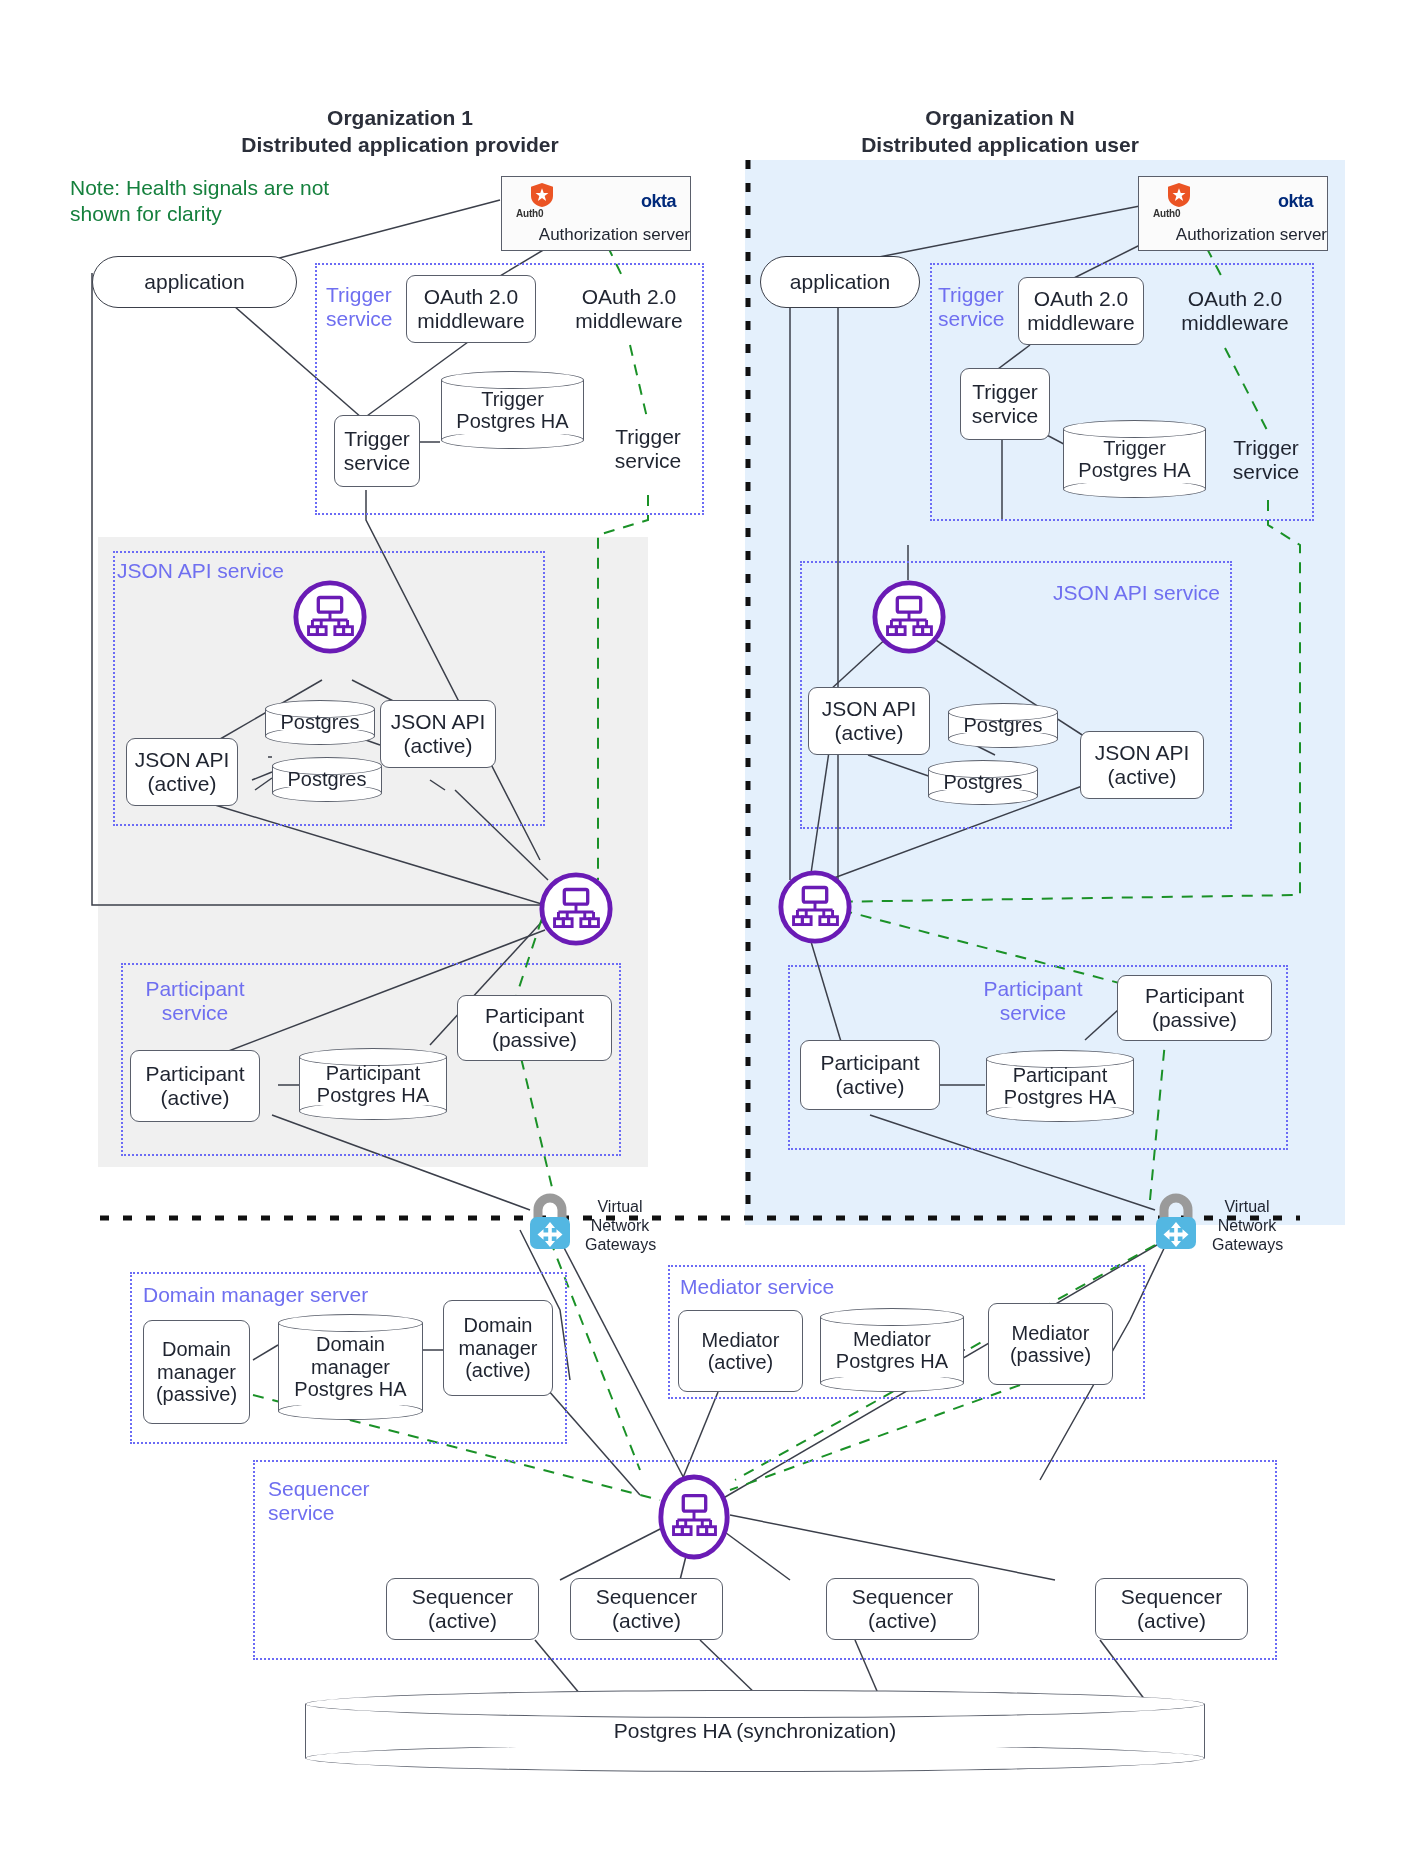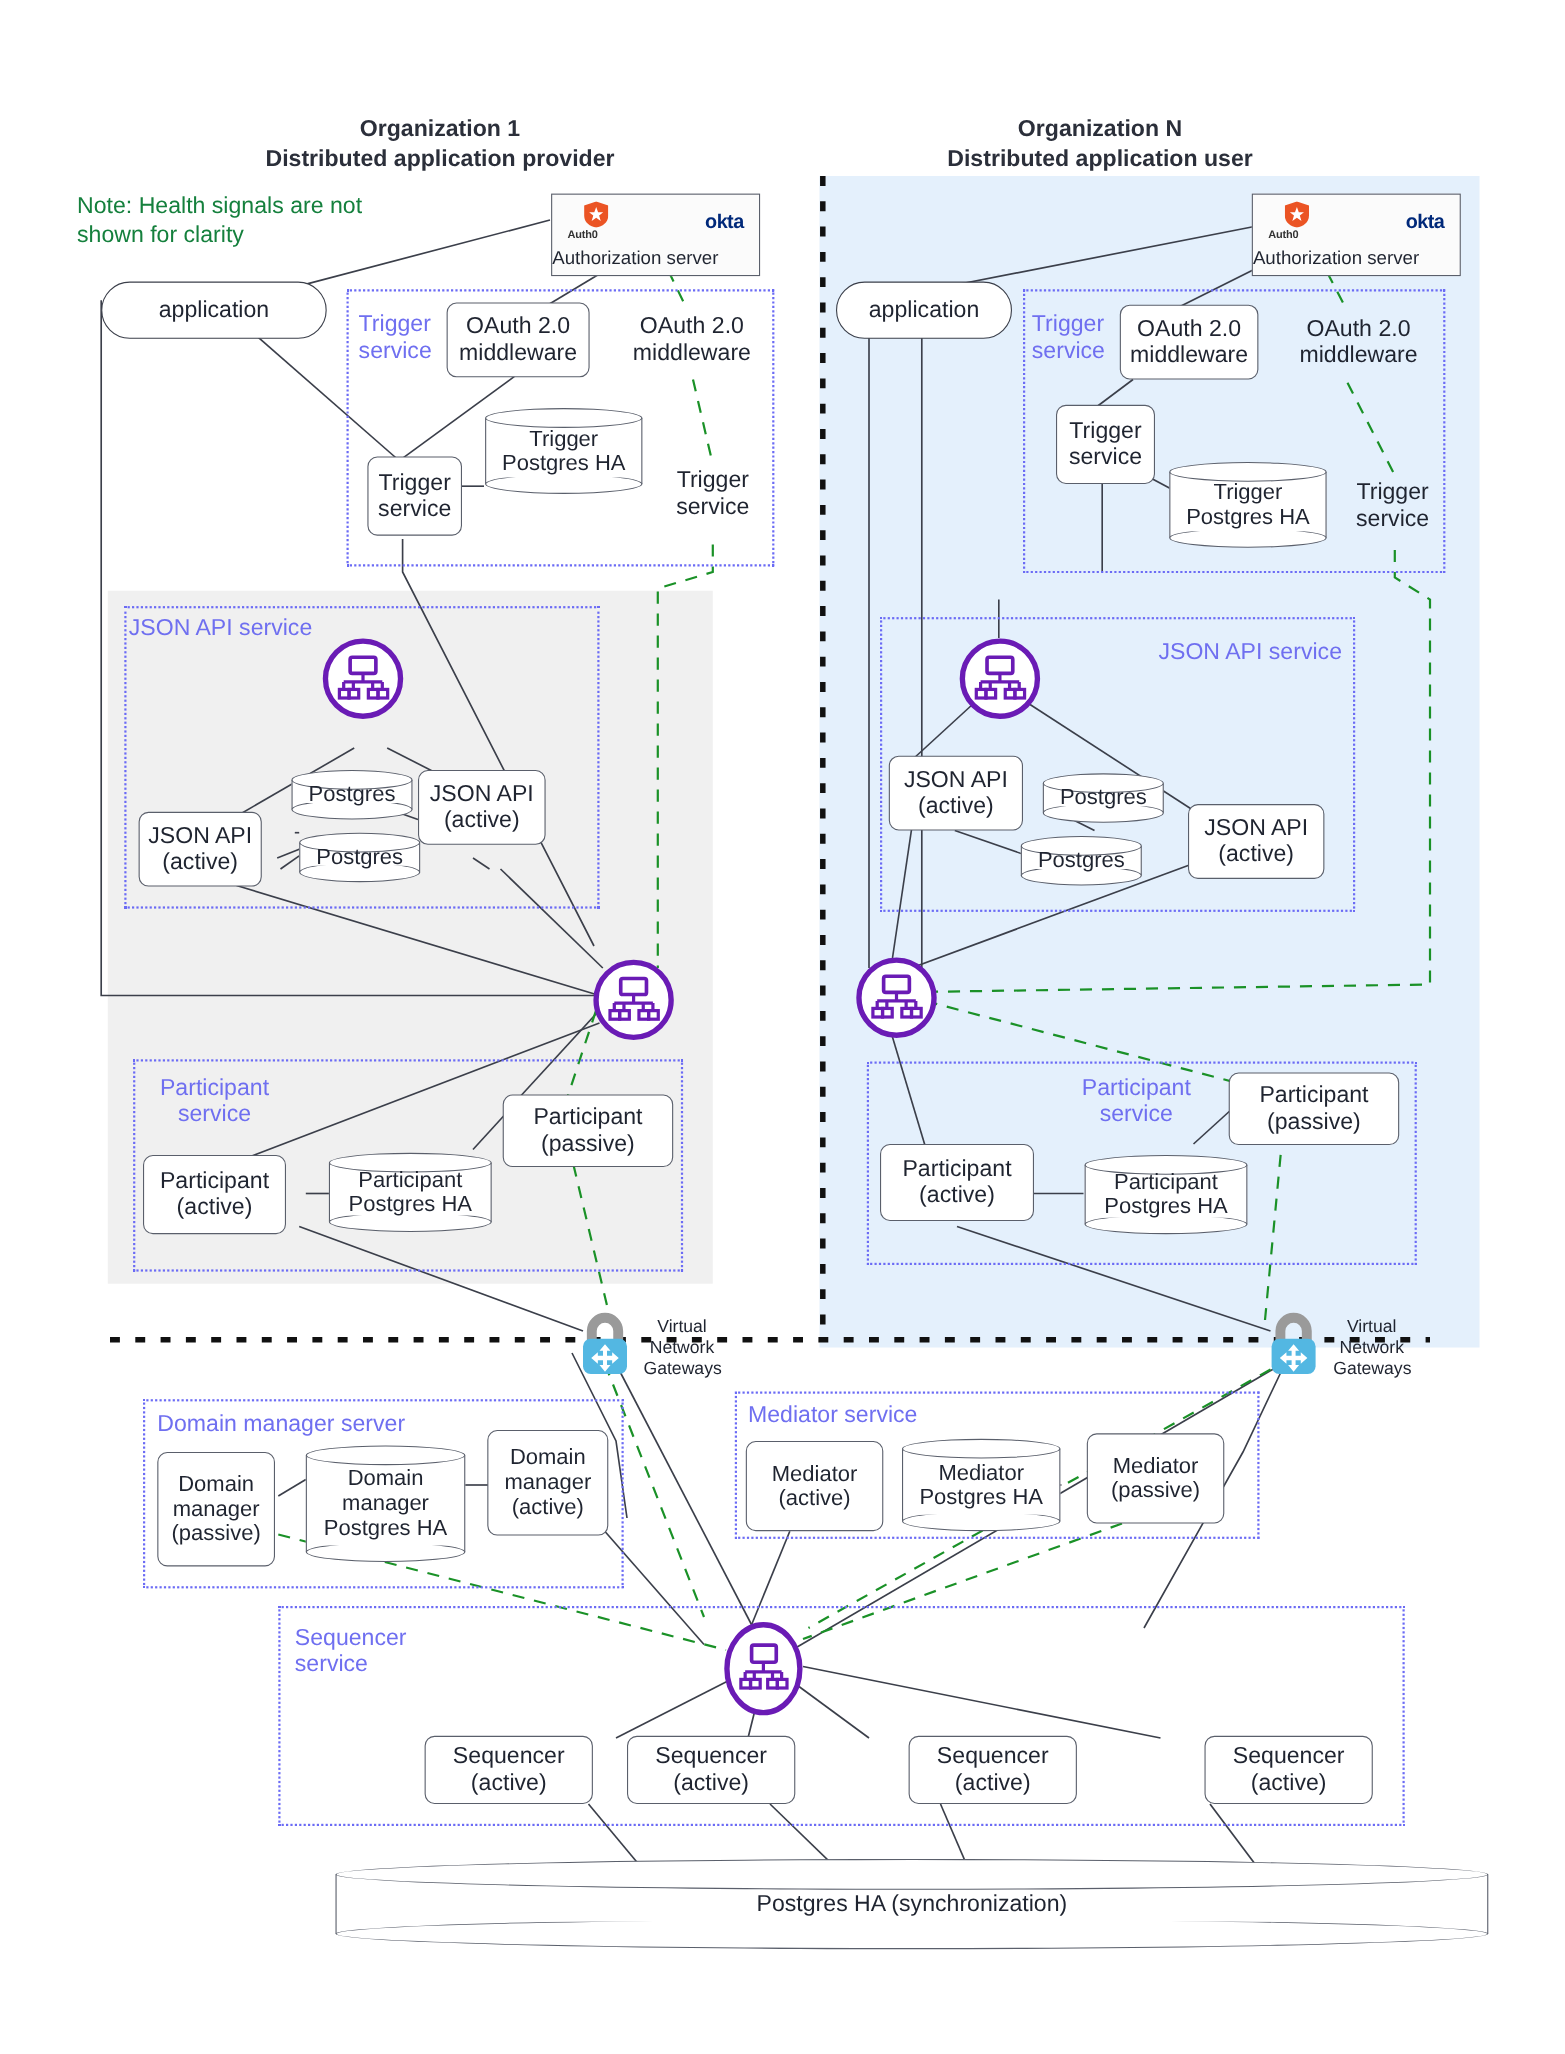--- a/index.html
+++ b/index.html
@@ -35,21 +35,21 @@
   .cyl .bot::after{content:"";position:absolute;left:1px;right:1px;top:-10px;height:12px;background:#fff;}
   .cyl .txt{position:absolute;left:0;right:0;top:0;bottom:0;display:flex;align-items:center;
             justify-content:center;text-align:center;line-height:1.12;white-space:pre-line;z-index:3;}
   
   .authbox{position:absolute;background:#fbfbfb;border:1.5px solid #5a5f6b;box-sizing:border-box;}
   .authlogos{position:absolute;left:0;right:0;top:4px;height:44px;}
   .auth0{position:absolute;left:14px;top:2px;width:52px;text-align:left;}
   .auth0 .mark{width:22px;height:24px;margin:0 auto;}
   .auth0 .nm{font-size:10px;font-weight:bold;color:#333;letter-spacing:-0.2px;margin-top:1px;}
   .okta{position:absolute;right:14px;top:10px;font-size:18px;font-weight:bold;color:#00297a;letter-spacing:-0.5px;}
-  .authcap{position:absolute;left:0;right:0;bottom:5px;text-align:left;font-size:17px;color:#1f2430;}
+  .authcap{position:absolute;left:0;right:0;bottom:5px;text-align:right;font-size:17px;color:#1f2430;}
   
   .lb{position:absolute;}
   
   .gw{position:absolute;}
   .gwlabel{position:absolute;font-size:16px;line-height:1.2;text-align:center;white-space:pre-line;color:#1f2430;}
   .f21{font-size:21px;} .f20{font-size:20px;}
   .pre{white-space:pre-line;}
 </style>
 </head>
 <body>
@@ -483,20 +483,20 @@
 
   <div class="node box f21 pre" style="left:386px;top:1578px;width:153px;height:62px;">Sequencer
 (active)</div>
   <div class="node box f21 pre" style="left:570px;top:1578px;width:153px;height:62px;">Sequencer
 (active)</div>
   <div class="node box f21 pre" style="left:826px;top:1578px;width:153px;height:62px;">Sequencer
 (active)</div>
   <div class="node box f21 pre" style="left:1095px;top:1578px;width:153px;height:62px;">Sequencer
 (active)</div>
 
-  <div class="cyl" style="left:305px;top:1690px;width:1048px;height:82px;">
+  <div class="cyl" style="left:305px;top:1690px;width:900px;height:82px;">
     <div class="body" style="top:14px;bottom:14px;"></div>
     <div class="bot" style="height:28px;"></div>
     <div class="top" style="height:28px;"></div>
     <div class="txt f21">Postgres HA (synchronization)</div>
   </div>
 
 </div>
 
 </body></html>

